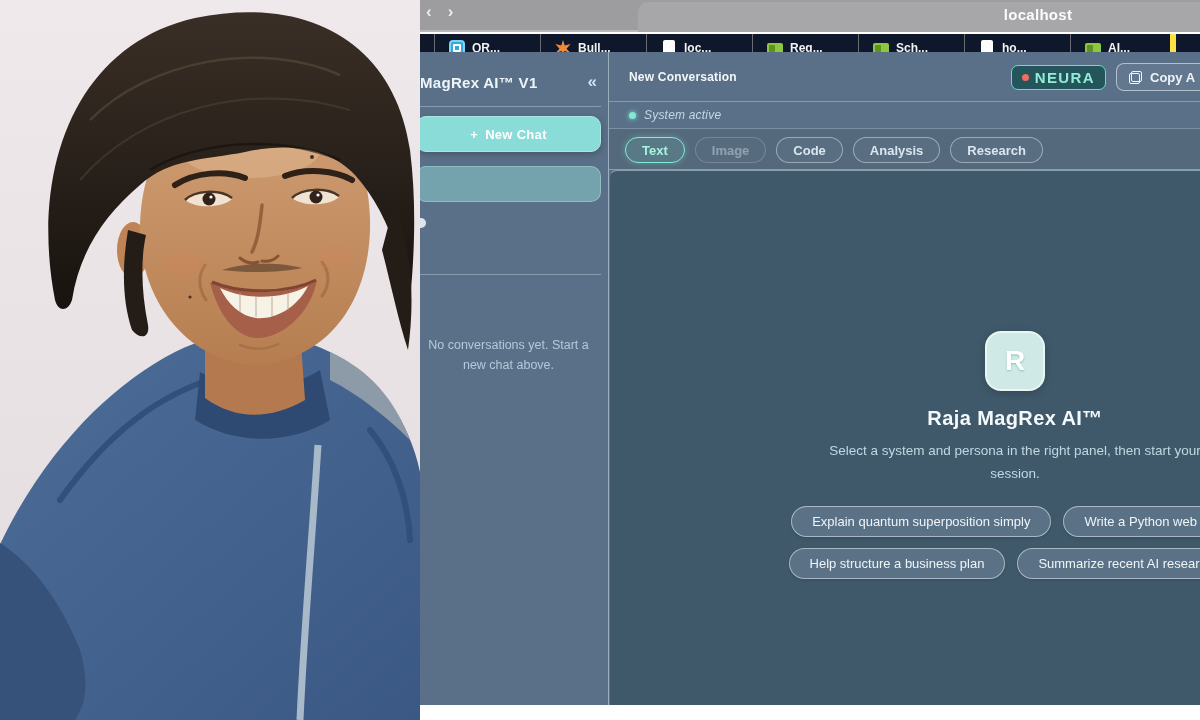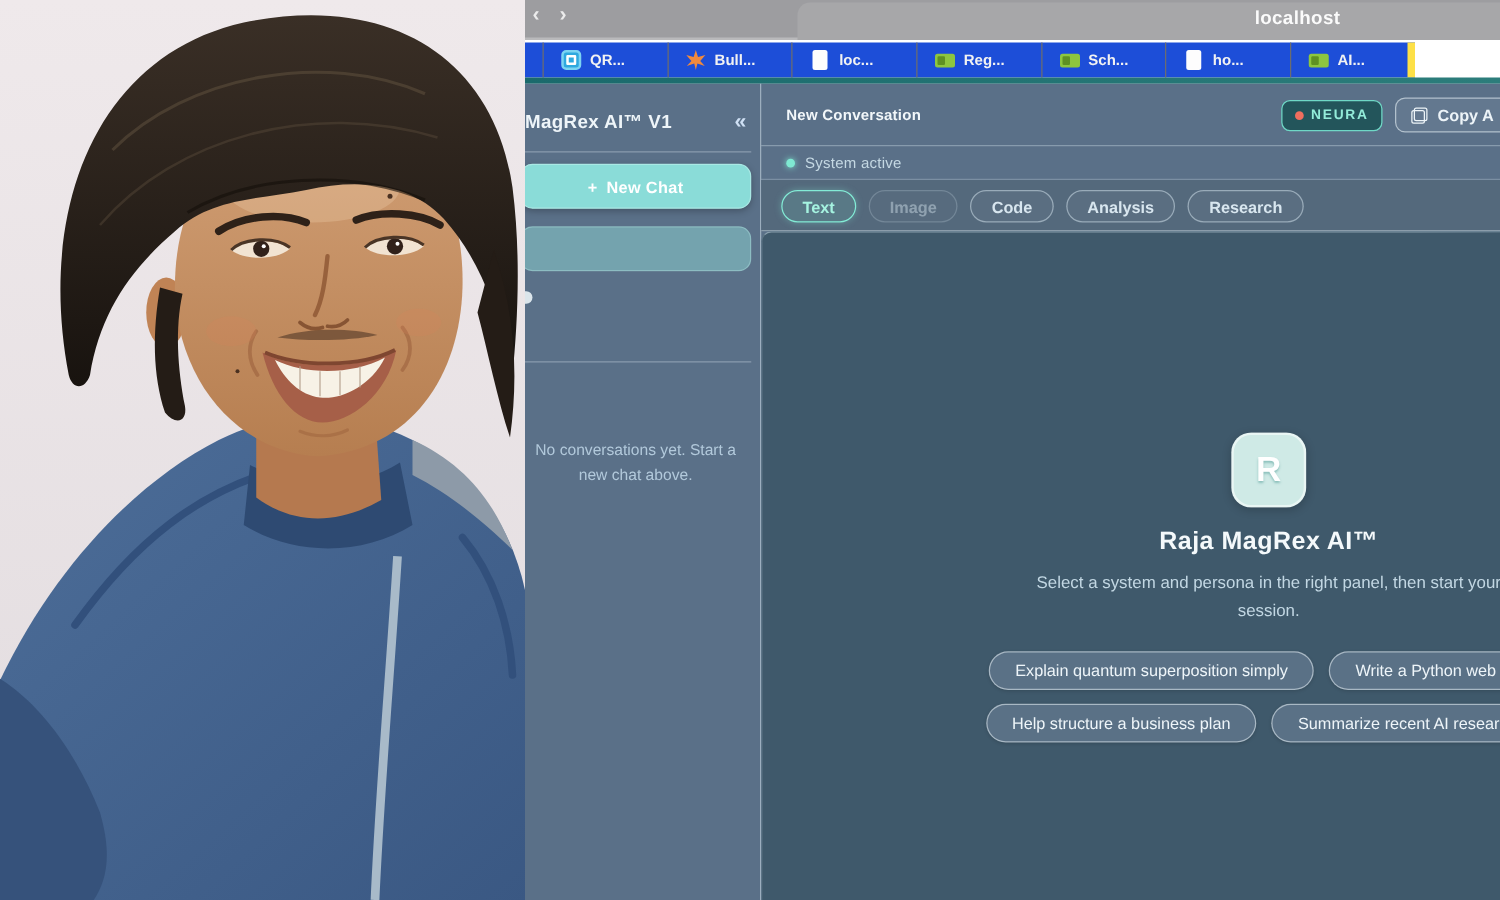--- a/index.html
+++ b/index.html
@@ -12,63 +12,63 @@
   .photo svg { display:block; }
 
   
   .browser { position:absolute; left:420px; top:0; width:780px; height:720px; overflow:visible; }
 
   .chrome { position:absolute; left:0; top:0; width:780px; height:32px; background:#9d9da0; border-bottom:2px solid #b9b9bb; }
   .nav-arrows { position:absolute; left:6px; top:3px; display:flex; gap:16px; color:#ececec; font-size:17px; font-weight:700; }
   .nav-arrows span { cursor:default; line-height:1; }
   .url-tab { position:absolute; left:218px; top:2px; width:800px; height:30px; background:#a7a7a9; border-radius:10px 10px 0 0; color:#fbfbfb; font-size:15px; font-weight:600; text-align:center; line-height:26px; letter-spacing:.3px; }
 
-  .bookmarks { position:absolute; left:0; top:34px; width:712px; height:28px; background:#1d4ed8; display:flex; padding-left:14px; }
+  .bookmarks { position:absolute; left:0; top:34px; width:780px; height:28px; background:#0f172a; display:flex; padding-left:14px; }
   .bm { width:106px; display:flex; align-items:center; border-left:1px solid #6c6c6f; padding-left:14px; color:#f2f2f2; font-size:12px; font-weight:700; }
   .bm:last-child { border-right:6px solid #fde047; }
   .ic { display:inline-block; margin-right:7px; flex:none; }
   .ic-qr { width:16px; height:16px; background:#2fa9df; border:2px solid #7cd4f2; border-radius:4px; position:relative; }
   .ic-qr::before { content:""; position:absolute; inset:2px; border:2px solid #fff; border-radius:1px; }
   .ic-burst { width:16px; height:16px; background:#f28a3c; clip-path:polygon(50% 0,61% 35%,98% 25%,72% 55%,95% 80%,58% 68%,50% 100%,42% 68%,5% 80%,28% 55%,2% 25%,39% 35%); }
   .ic-page { width:12px; height:16px; background:#fdfdfd; border-radius:2px; margin:0 9px 0 2px; }
   .ic-tag { width:16px; height:11px; background:#8dc63f; border-radius:2px; position:relative; }
   .ic-tag::before { content:""; position:absolute; left:2px; top:2px; width:6px; height:7px; background:#5e9122; border-radius:1px; }
 
   .teal-strip { position:absolute; left:0; top:62px; width:780px; height:5px; background:linear-gradient(90deg,#1a6a6c,#2c7d7b); }
 
-  .app { position:absolute; left:0; top:67px; width:780px; height:653px; background:#5a7088; }
+  .app { position:absolute; left:0; top:52px; width:780px; height:653px; background:#5a7088; }
 
   
   .sidebar { position:absolute; left:0; top:0; bottom:0; width:189px; overflow:hidden; border-right:1px solid rgba(222,236,243,.5); }
   .sidebar-inner { width:201px; margin-left:-12px; padding:0 8px; }
   .sb-title-row { margin-top:20px; display:flex; align-items:center; justify-content:space-between; padding:0 4px; }
   .sb-title { font-size:15px; font-weight:700; color:#eef5f9; letter-spacing:.3px; white-space:nowrap; }
   .sb-collapse { color:#cfe0f4; font-size:17px; font-weight:700; cursor:default; }
   .sb-div { height:1px; background:rgba(225,238,245,.35); margin-top:14px; }
   .new-chat { margin-top:9px; height:36px; border-radius:10px; background:#8adcd8; border:1px solid #a9e8e4; box-shadow:0 2px 6px rgba(0,0,0,.25); color:#fff; font-size:13px; font-weight:700; display:flex; align-items:center; justify-content:center; gap:7px; letter-spacing:.3px; cursor:pointer; }
   .search-box { margin-top:14px; height:36px; border-radius:10px; background:rgba(141,213,212,.5); border:1px solid rgba(180,230,228,.4); }
   .cut-dot { position:absolute; left:-4px; top:166px; width:10px; height:10px; border-radius:50%; background:#e9f2f6; opacity:.9; }
   .sb-div2 { height:1px; background:rgba(225,238,245,.35); margin-top:72px; }
   .sb-empty { margin-top:60px; text-align:center; font-size:12.5px; color:#b2c9db; line-height:1.6; padding:0 2px; }
 
   
   .main { position:absolute; left:189px; top:0; right:0; bottom:0; }
   .hdr { position:relative; height:50px; border-bottom:1px solid rgba(222,236,243,.35); display:flex; align-items:center; padding-left:20px; }
   .hdr-title { font-size:12px; font-weight:700; color:#f2f7fa; letter-spacing:.2px; }
   .hdr-controls { position:absolute; right:-38px; top:11px; display:flex; gap:10px; align-items:center; }
-  .badge { height:25px; padding:0 10px; border-radius:7px; background:rgba(26,80,84,.85); border:1px solid #6fd8c6; color:#93ecd9; font-size:11px; font-weight:700; letter-spacing:1.4px; display:flex; align-items:center; gap:6px; }
+  .badge { height:25px; padding:0 10px; border-radius:7px; background:rgba(26,80,84,.85); border:1px solid #6fd8c6; color:#93ecd9; font-size:15px; font-weight:700; letter-spacing:1.4px; display:flex; align-items:center; gap:6px; }
   .badge .dot { width:7px; height:7px; border-radius:50%; background:#ef6e5e; }
   .copy-btn { height:28px; width:122px; padding:0 12px; border-radius:8px; border:1px solid rgba(230,242,246,.6); background:rgba(255,255,255,.06); color:#edf4f8; font-size:13px; font-weight:600; display:flex; align-items:center; gap:8px; white-space:nowrap; cursor:pointer; }
   .copy-ic { position:relative; width:13px; height:13px; flex:none; }
   .copy-ic::before { content:""; position:absolute; left:0; bottom:0; width:9px; height:9px; border:1.5px solid #edf4f8; border-radius:2px; }
   .copy-ic::after { content:""; position:absolute; right:0; top:0; width:9px; height:9px; border:1.5px solid #edf4f8; border-radius:2px; }
 
   .status-row { height:27px; display:flex; align-items:center; gap:8px; padding-left:20px; border-bottom:1px solid rgba(222,236,243,.25); }
   .status-dot { width:7px; height:7px; border-radius:50%; background:#7fe9d2; box-shadow:0 0 5px #7fe9d2; }
-  .status-text { font-size:12px; color:#c4d8e3; letter-spacing:.2px; }
+  .status-text { font-size:12px; color:#c4d8e3; letter-spacing:.2px;font-style:italic; }
 
   .tabbar { height:41px; background:#54697c; display:flex; gap:10px; padding:8px 0 0 16px; border-bottom:1px solid rgba(222,236,243,.4); }
   .tab { height:26px; padding:0 16px; border-radius:14px; border:1.5px solid rgba(216,232,242,.5); background:rgba(255,255,255,.04); color:#d8e6ef; font-size:13px; font-weight:600; display:inline-flex; align-items:center; cursor:pointer; }
   .tab.active { border-color:#83ecd6; color:#a5f3e0; background:rgba(131,236,214,.12); box-shadow:0 0 6px rgba(131,236,214,.35); }
   .tab.dim { opacity:.45; }
 
   .chat-panel { position:absolute; left:0; right:0; top:118px; bottom:0; background:#3f596b; border-top:1px solid rgba(210,228,238,.5); border-left:1px solid rgba(210,228,238,.2); border-top-left-radius:8px; }
   .welcome { position:absolute; left:0; top:160px; width:810px; text-align:center; }
   .logo { display:inline-flex; align-items:center; justify-content:center; width:60px; height:60px; border-radius:16px; background:#cfeae6; border:2px solid rgba(255,255,255,.55); box-shadow:0 2px 8px rgba(0,0,0,.2); font-size:28px; font-weight:800; color:#fff; text-shadow:0 1px 2px rgba(120,180,175,.8); }
   .w-title { margin-top:16px; font-size:20px; font-weight:800; color:#f4f9fb; letter-spacing:.4px; }

